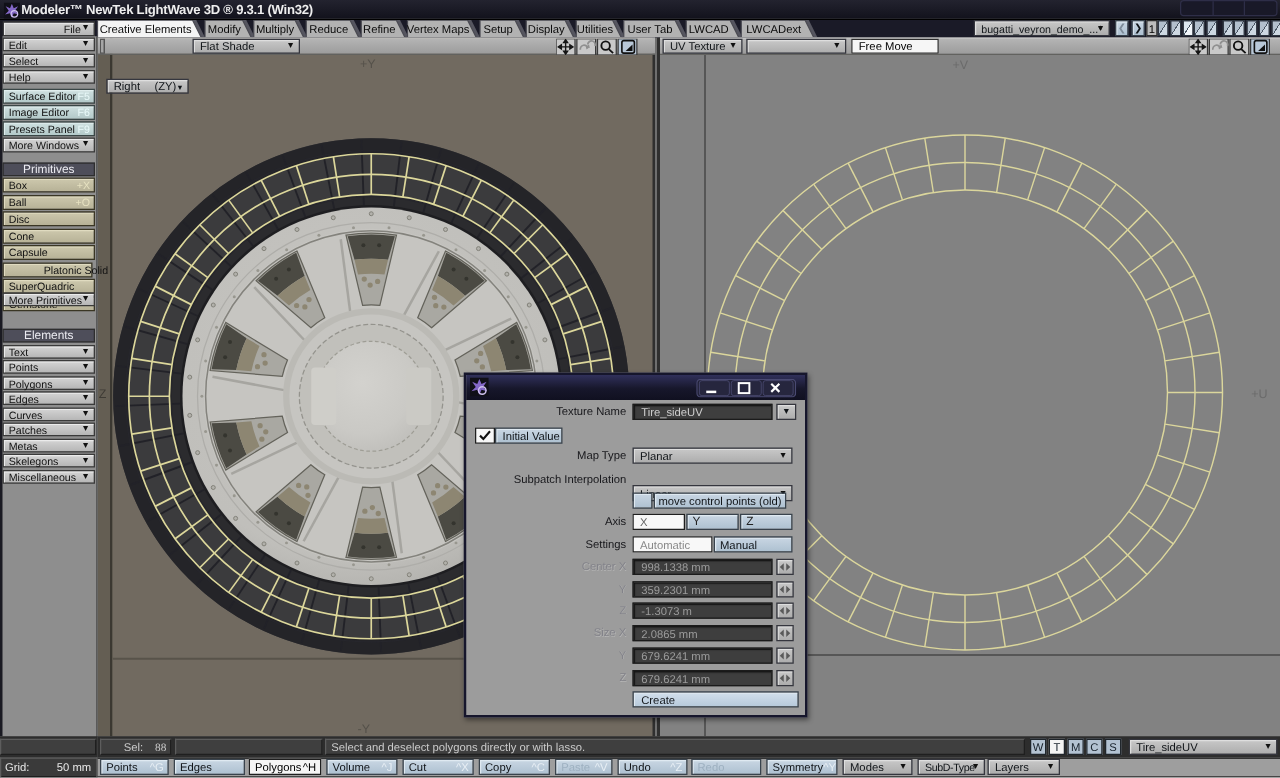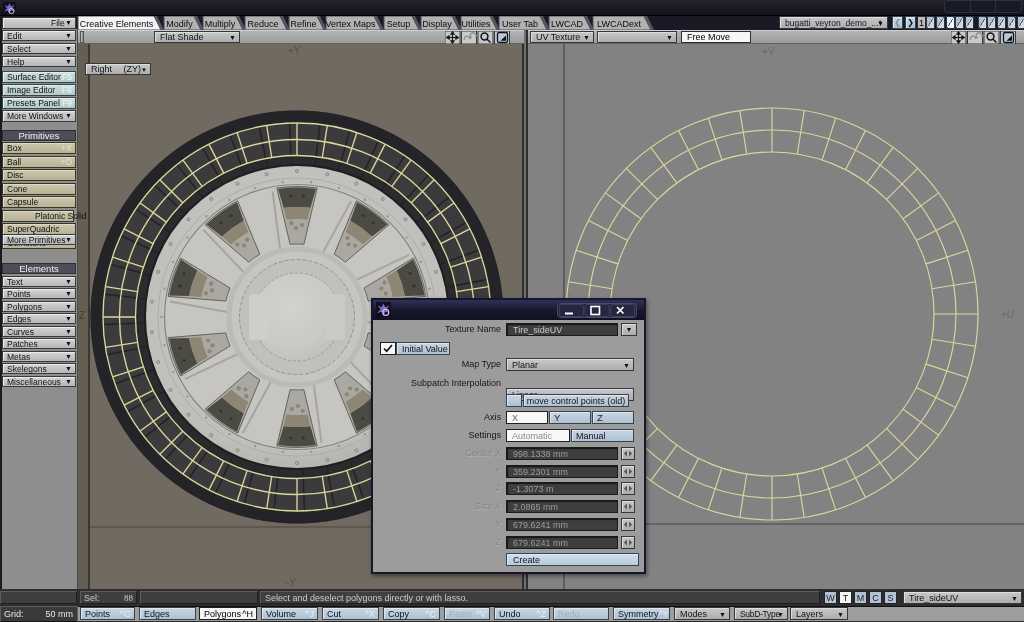--- a/index.html
+++ b/index.html
@@ -354,20 +354,21 @@
       </g>
       <text x="762" y="55" font-size="10" fill="#6b6b6b" font-family="Liberation Sans">+V</text>
       <text x="1001" y="318" font-size="10" fill="#6b6b6b" font-family="Liberation Sans">+U</text>
     </svg>
 <div class="ab" style="left:0px;top:0px;width:1024px;height:16px;background:linear-gradient(#23232f,#12121c);border-bottom:1px solid #000;"></div>
 <svg class="ab" style="left:3px;top:2px;" width="13" height="13" viewBox="0 0 13 13">
 <rect width="13" height="13" fill="#101018"></rect>
 <path d="M6.5 1 L8 4.5 L11.5 3 L9 6.5 L12 9.5 L8 8.5 L6.5 12 L5 8.5 L1 9.5 L4 6.5 L1.5 3 L5 4.5 Z" fill="#8468c8"></path>
 <circle cx="8.5" cy="9" r="2.6" fill="none" stroke="#cfc2ee" stroke-width="1"></circle>
 </svg>
+<div class="ab" style="left:17px;top:1px;width:500px;height:14px;font-size:10.5px;font-weight:bold;color:#eeeeee;letter-spacing:-0.2px;display:flex;align-items:center;">Modeler™ NewTek LightWave 3D ® 9.3.1 (Win32)</div>
 <div class="ab" style="left:944px;top:0px;width:78px;height:13px;background:#191928;border:1px solid #2e2e48;border-radius:3px;display:flex;">
       <div style="flex:1;border-right:1px solid #2e2e48;"></div>
       <div style="flex:1;border-right:1px solid #2e2e48;"></div>
       <div style="flex:1;"></div>
     </div>
 <div class="ab" style="left:0px;top:16px;width:1024px;height:14px;background:#1a1a27;"></div>
 <div class="btn" style="left:2px;top:17px;width:74px;height:12px;padding-left:48px;">File<span class="arr" style="font-size:7px;">▼</span></div>
 <svg class="ab" style="left:0;top:16px;" width="1024" height="14" viewBox="0 0 1024 14">
       <path d="M 152 0 L 157 0 L 164 14 L 159 14 Z" fill="#565660"></path>
       <path d="M 192 0 L 197 0 L 204 14 L 199 14 Z" fill="#565660"></path>
@@ -597,21 +598,21 @@
       <svg width="10" height="7" viewBox="0 0 10 7">
         <path d="M4 0.5 L0.8 3.5 L4 6.5 Z" fill="#5a5a5a"></path>
         <path d="M6 0.5 L9.2 3.5 L6 6.5 Z" fill="#5a5a5a"></path>
       </svg>
     </div>
 <div class="bb" style="left:506px;top:553px;width:133px;height:13px;background:linear-gradient(#d2dfec,#b7cadb);font-size:9px;padding-left:6px;">Create</div>
 <div class="ab" style="left:78px;top:589px;width:946px;height:17px;background:#2d2d2d;"></div>
 <div class="ab" style="left:0px;top:589px;width:78px;height:17px;background:#2d2d2d;"></div>
 <div class="ab" style="left:0px;top:591px;width:77px;height:13px;background:#3f3f3f;border:1px solid #5d5d5d;border-bottom-color:#1f1f1f;border-right-color:#1f1f1f;"></div>
 <div class="ab" style="left:80px;top:591px;width:57px;height:13px;background:#3f3f3f;border:1px solid #5d5d5d;border-bottom-color:#1f1f1f;border-right-color:#1f1f1f;color:#cbcbcb;font-size:9px;display:flex;align-items:center;">
-      <span style="padding-left:3px;text-align:right;">Sel:</span>
+      <span style="padding-left:18px;text-align:right;">Sel:</span>
       <span style="margin-left:auto;padding-right:3px;font-family:Liberation Serif, serif;">88</span>
     </div>
 <div class="ab" style="left:140px;top:591px;width:118px;height:13px;background:#3f3f3f;border:1px solid #5d5d5d;border-bottom-color:#1f1f1f;border-right-color:#1f1f1f;color:#cbcbcb;font-size:9px;display:flex;align-items:center;"></div>
 <div class="ab" style="left:260px;top:591px;width:560px;height:13px;background:#3f3f3f;border:1px solid #5d5d5d;border-bottom-color:#1f1f1f;border-right-color:#1f1f1f;color:#cbcbcb;font-size:9px;display:flex;align-items:center;padding-left:4px;">Select and deselect polygons directly or with lasso.</div>
 <div class="ab" style="left:824px;top:591px;width:13px;height:13px;background:#b3c2d2;border:1px solid #20262c;font-size:9px;display:flex;align-items:center;justify-content:center;color:#16202a;">W</div>
 <div class="ab" style="left:839px;top:591px;width:13px;height:13px;background:#f4f4f4;border:1px solid #20262c;font-size:9px;display:flex;align-items:center;justify-content:center;color:#16202a;">T</div>
 <div class="ab" style="left:854px;top:591px;width:13px;height:13px;background:#b3c2d2;border:1px solid #20262c;font-size:9px;display:flex;align-items:center;justify-content:center;color:#16202a;">M</div>
 <div class="ab" style="left:869px;top:591px;width:13px;height:13px;background:#b3c2d2;border:1px solid #20262c;font-size:9px;display:flex;align-items:center;justify-content:center;color:#16202a;">C</div>
 <div class="ab" style="left:884px;top:591px;width:13px;height:13px;background:#b3c2d2;border:1px solid #20262c;font-size:9px;display:flex;align-items:center;justify-content:center;color:#16202a;">S</div>
 <div class="gb" style="left:903px;top:591px;width:119px;height:13px;">Tire_sideUV<span class="arr">▼</span></div>

